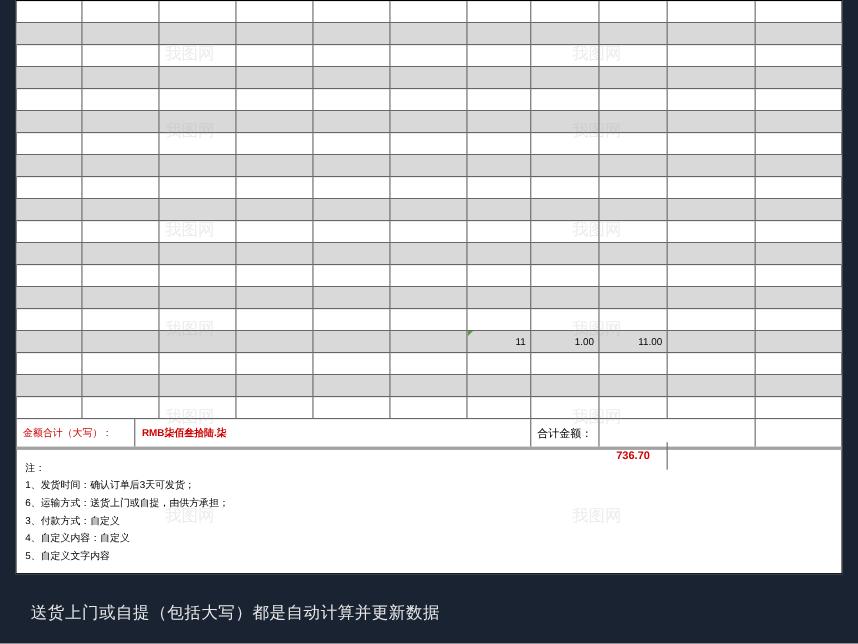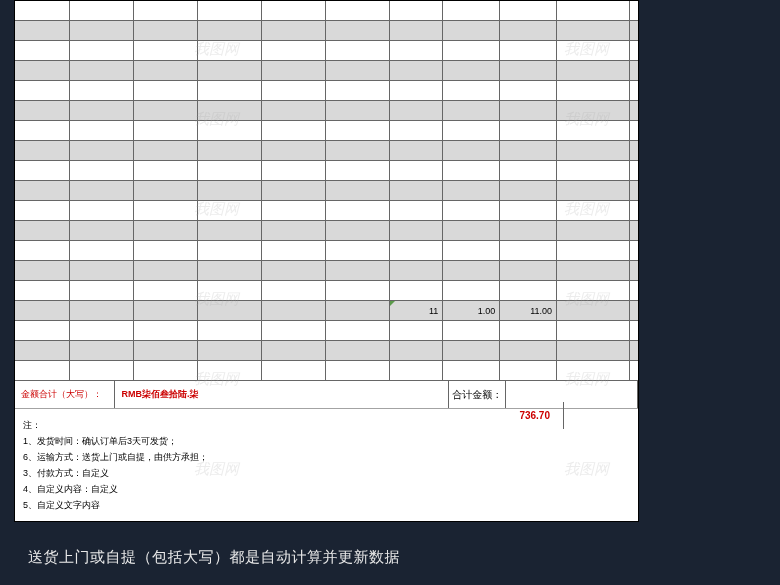--- a/index.html
+++ b/index.html
@@ -8,21 +8,21 @@
     background: #1a2332;
     font-family: "Microsoft YaHei", Arial, sans-serif;
     font-size: 10px;
     position: relative;
     overflow: hidden;
   }
   .sheet {
     position: absolute;
     left: 14px;
     top: 0;
-    width: 625px;
+    width: 752px;
     height: 522px;
     background: #fff;
     border: 1px solid #000;
   }
   .grid-area {
     width: 100%;
   }
   .row {
     display: flex;
     width: 100%;
@@ -55,21 +55,21 @@
     content: "";
     position: absolute;
     left: 0; top: 0;
     border-left: 5px solid #5b9b4a;
     border-bottom: 5px solid transparent;
   }
   .total-row {
     display: flex;
     width: 100%;
     height: 28px;
-    border-bottom: 1px solid #a3a3a3;
+    border-bottom: 3px solid #a3a3a3;
     align-items: center;
   }
   .total-label {
     width: 108px;
     padding-left: 6px;
     color: #c00;
     font-size: 9px;
     border-right: 1px solid #666;
     height: 100%;
     display: flex;
@@ -122,25 +122,23 @@
     left: 28px;
     top: 548px;
     color: #e8e8e8;
     font-size: 15px;
     letter-spacing: 0.5px;
   }
   .watermark {
     position: absolute;
     color: rgba(170,170,170,0.22);
     font-size: 15px;
-    font-style: italic;
     transform: rotate(0deg);
     pointer-events: none;
     white-space: nowrap;
-    margin-left: 44px;
   }
 </style>
 </head>
 <body>
 
 <div class="sheet">
   <div class="grid-area">
     <div class="row">
         <div class="cell c1"></div>
         <div class="cell c2"></div>

